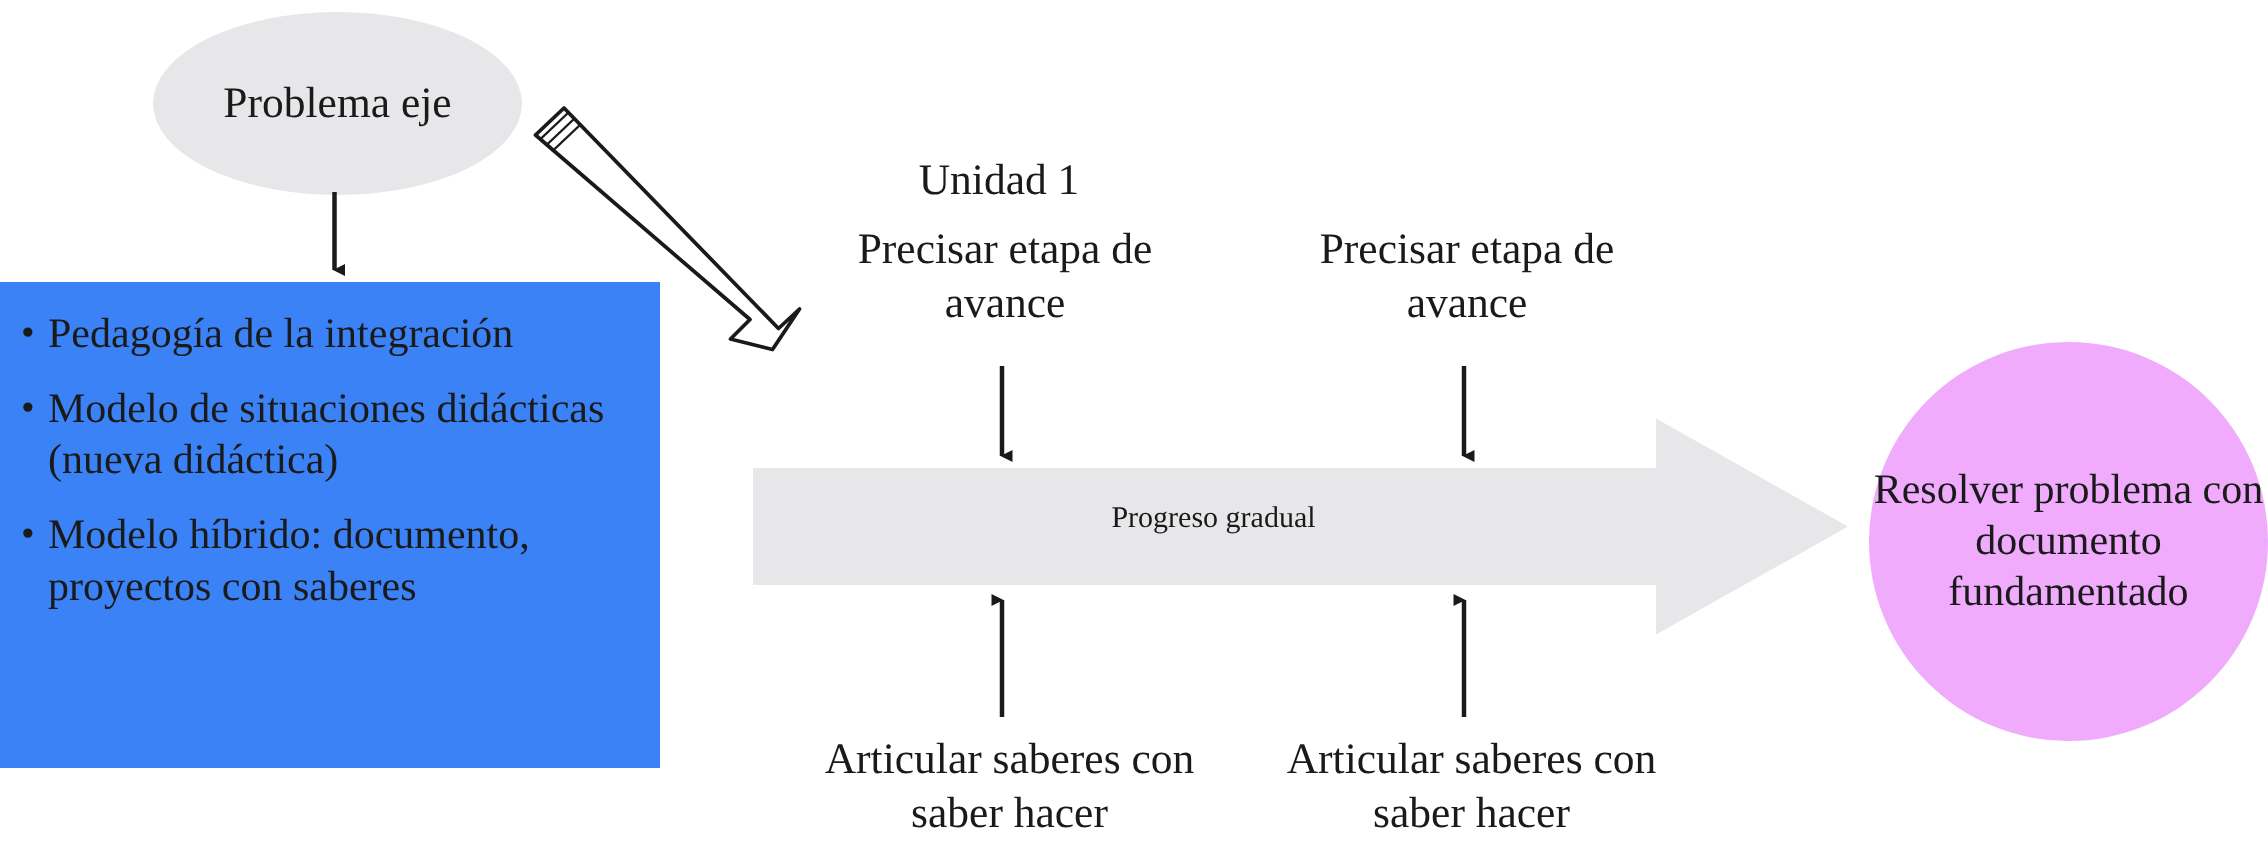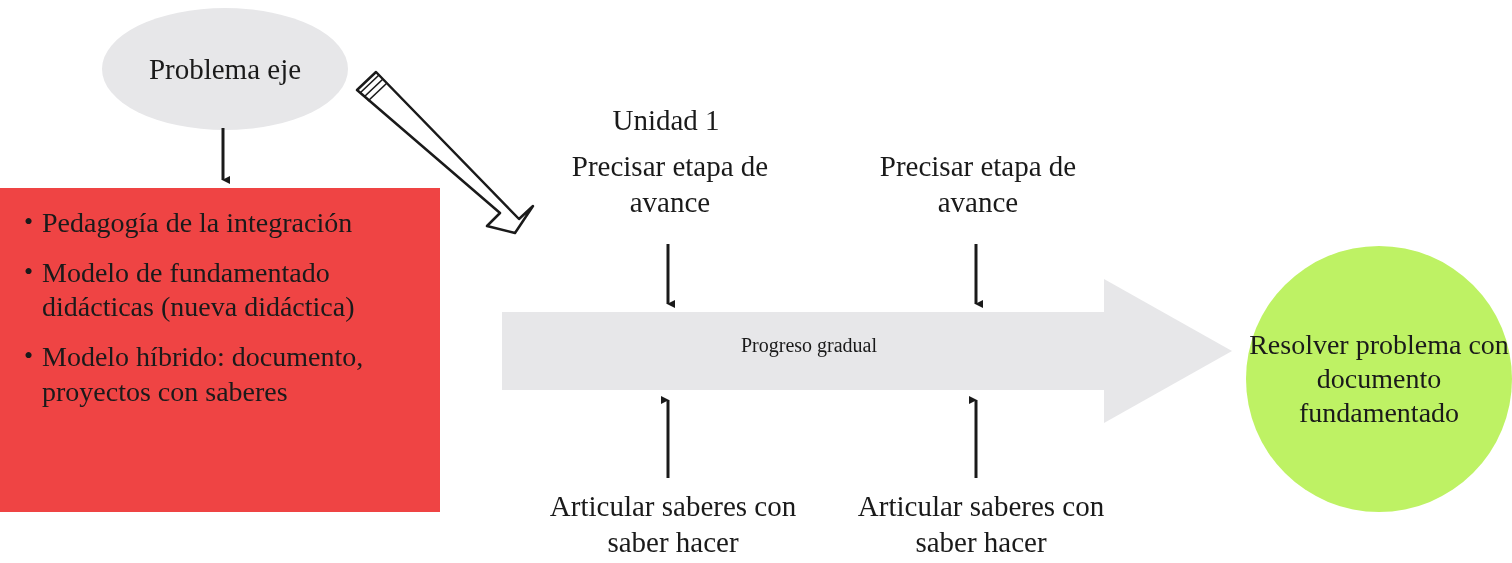--- a/index.html
+++ b/index.html
@@ -37,23 +37,23 @@
     line-height: 1.2;
     text-align: center;
   }
 
   
   #models-box {
     left: 0px;
     top: 188px;
     width: 440px;
     height: 324px;
-    background: #ef4444;
+    background: #3b82f6;
     box-sizing: border-box;
-    padding: 18px 10px 10px 24px;
+    padding: 18px 10px 10px 14px;
   }
   #models-box ul {
     list-style: none;
     margin: 0;
     padding: 0;
   }
   #models-box li {
     font-size: 28px;
     line-height: 1.22;
     margin-bottom: 16px;
@@ -102,25 +102,25 @@
     left: 502px;
     top: 334px;
     width: 614px;
     text-align: center;
     font-size: 20px;
   }
 
   
   #resolver-circle {
     left: 1246px;
-    top: 246px;
+    top: 228px;
     width: 266px;
     height: 266px;
     border-radius: 50%;
-    background: #bef264;
+    background: #f0abfc;
     display: flex;
     align-items: center;
     justify-content: center;
   }
   #resolver-circle .label {
     font-size: 28px;
     line-height: 1.22;
     text-align: center;
   }
 
@@ -138,21 +138,21 @@
 
 <div id="canvas">
 
   <div class="abs" id="problema-eje">
     <span class="label">Problema eje</span>
   </div>
 
   <div class="abs" id="models-box">
     <ul>
       <li>Pedagogía de la integración</li>
-      <li>Modelo de fundamentado didácticas (nueva didáctica)</li>
+      <li>Modelo de situaciones didácticas (nueva didáctica)</li>
       <li>Modelo híbrido: documento, proyectos con saberes</li>
     </ul>
   </div>
 
   <div class="abs center-text" id="unidad-1-title">Unidad 1</div>
   <div class="abs center-text" id="unidad-1-precisar">Precisar etapa de avance</div>
   <div class="abs center-text" id="unidad-1-articular">Articular saberes con saber hacer</div>
 
   <div class="abs center-text" id="unidad-2-precisar">Precisar etapa de avance</div>
   <div class="abs center-text" id="unidad-2-articular">Articular saberes con saber hacer</div>

